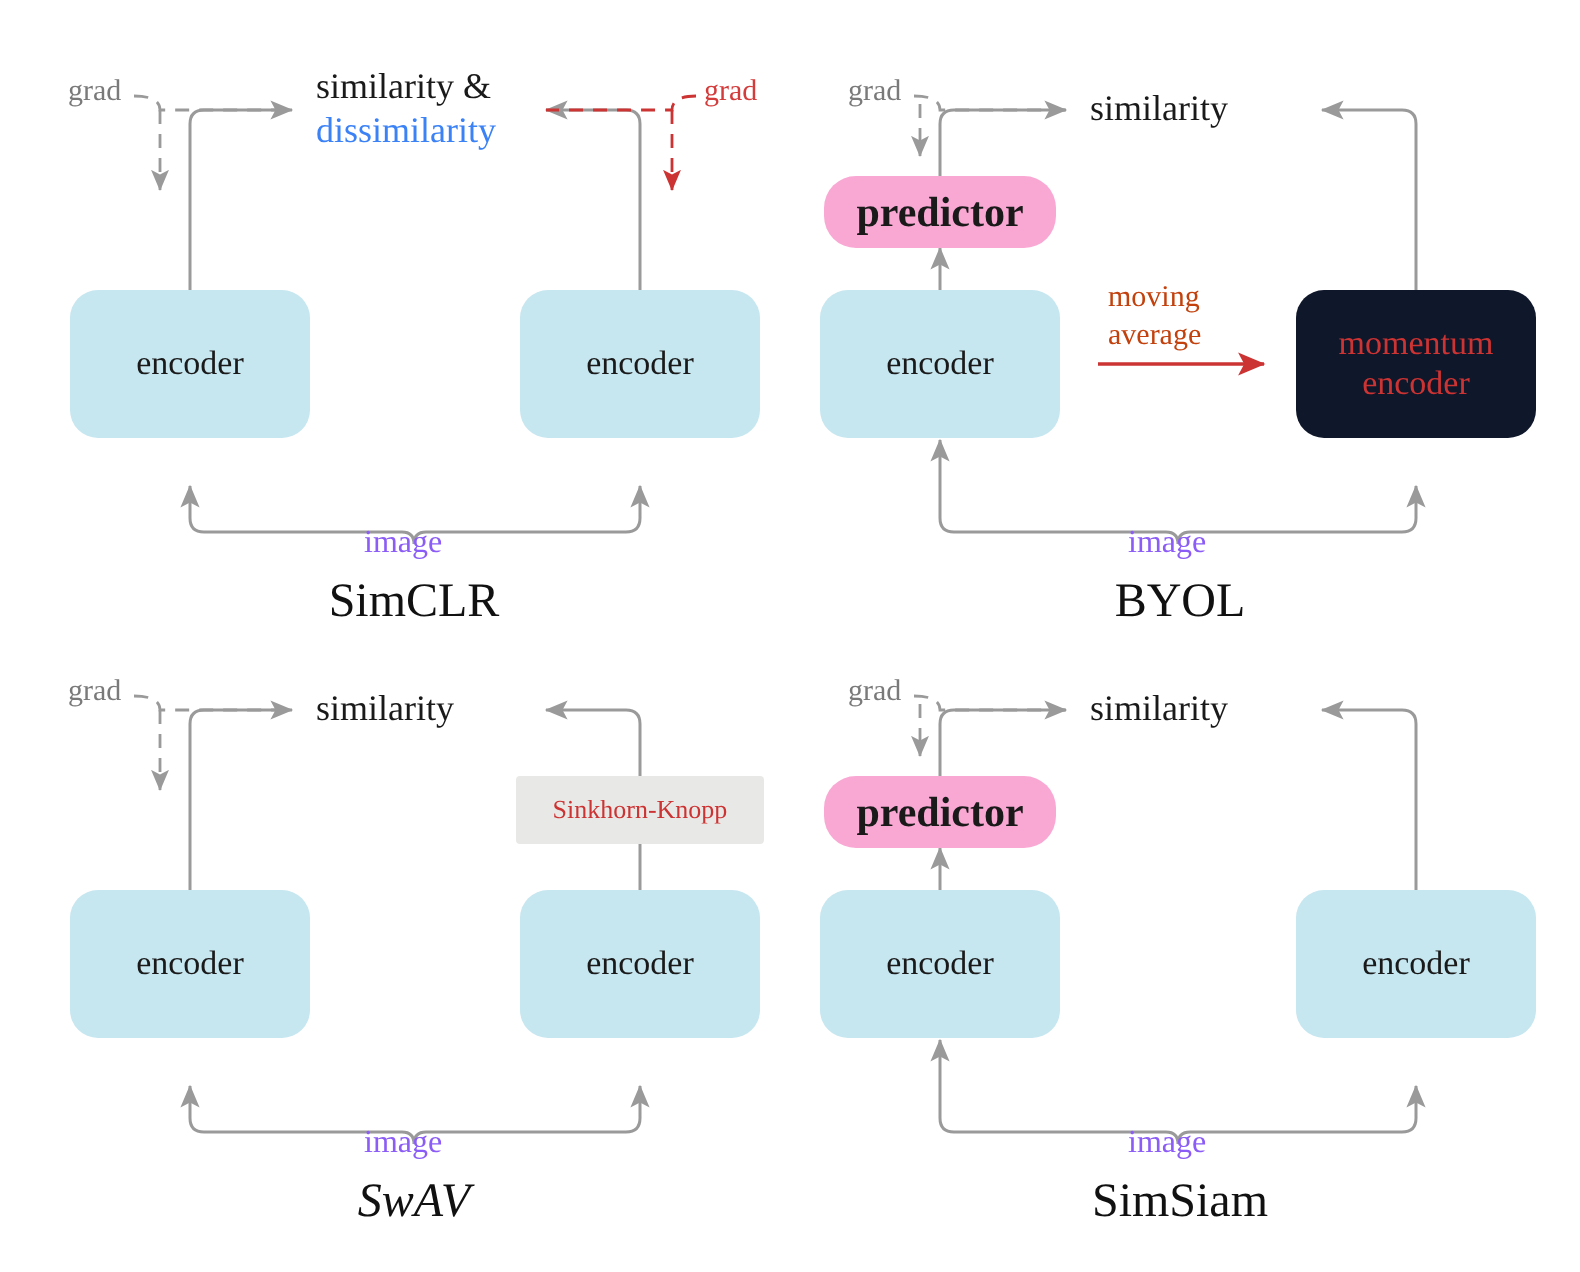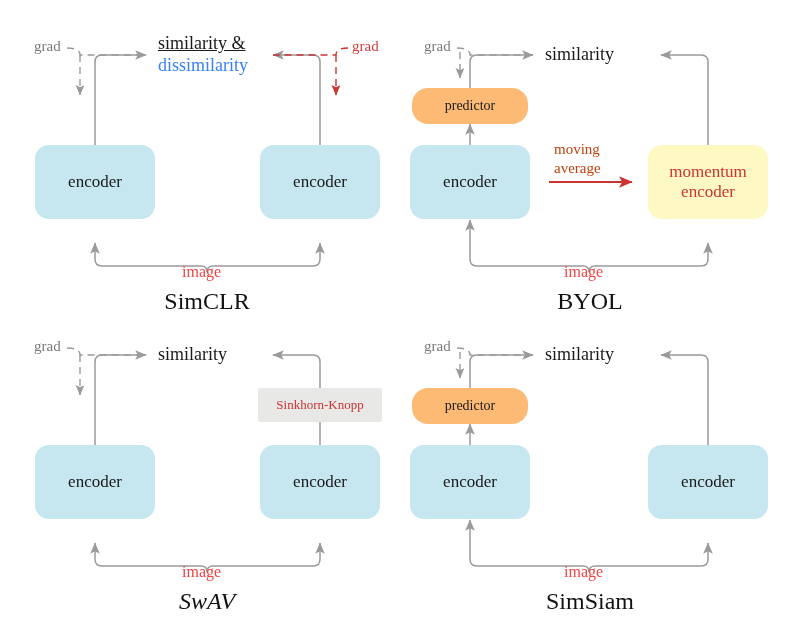--- a/index.html
+++ b/index.html
@@ -18,47 +18,48 @@
     line-height:1.18;
     box-sizing:border-box;
   }
   .box-encoder{
     background:#c6e6f0;
     border-radius:14px;
     color:#1a1a1a;
     font-size:17px;
   }
   .box-predictor{
-    background:#fdba74;
+    background:#f9a8d4;
     border-radius:16px;
     color:#1a1a1a;
-    font-size:14px;
+    font-size:21px;
+    font-weight:bold;
   }
   .box-momentum{
-    background:#fef9c3;
+    background:#0f172a;
     border-radius:14px;
     color:#cc3333;
     font-size:17px;
   }
   .box-sinkhorn{
     background:#e8e8e6;
     border-radius:2px;
     color:#cc3333;
     font-size:13px;
     white-space:nowrap;
   }
   .lbl{
     position:absolute;
     white-space:nowrap;
   }
   .lbl-grad{ font-size:15px; color:#7a7a7a; }
   .lbl-grad-red{ font-size:15px; color:#d43b3b; }
   .lbl-sim{ font-size:18px; color:#1a1a1a; }
   .lbl-dissim{ font-size:18px; color:#3b82f6; }
-  .lbl-image{ font-size:16px; color:#ef4444; }
+  .lbl-image{ font-size:16px; color:#8b5cf6; }
   .lbl-moving{ font-size:15px; color:#c2410c; text-align:left; line-height:1.25; }
   .title{
     position:absolute;
     font-size:24px;
     color:#111;
     white-space:nowrap;
     text-align:center;
   }
   svg.wires{position:absolute;left:0;top:0;width:790px;height:636px;pointer-events:none;}
 </style>
@@ -132,21 +133,21 @@
 
     <path d="M470,552 L470,520" fill="none" stroke="#9a9a9a" stroke-width="1.5" marker-end="url(#agray)"></path>
     <path d="M708,552 L708,543" fill="none" stroke="#9a9a9a" stroke-width="1.5" marker-end="url(#agray)"></path>
     <path d="M470,552 L470,559 Q470,566 477,566 L583,566 Q589,566 589,572
              Q589,566 595,566 L701,566 Q708,566 708,559 L708,552" fill="none" stroke="#9a9a9a" stroke-width="1.5"></path>
   </svg>
 
   <div class="panel">
     <div class="lbl lbl-grad" style="left:34px;top:38px;">grad</div>
 
-    <div class="lbl lbl-sim" style="left:158px;top:33px;text-decoration:underline;">similarity &amp;</div>
+    <div class="lbl lbl-sim" style="left:158px;top:33px;">similarity &amp;</div>
     <div class="lbl lbl-dissim" style="left:158px;top:55px;">dissimilarity</div>
 
     <div class="lbl lbl-grad-red" style="left:352px;top:38px;">grad</div>
 
     <div class="box box-encoder" style="left:35px;top:145px;width:120px;height:74px;">
       <span>encoder</span>
     </div>
 
     <div class="box box-encoder" style="left:260px;top:145px;width:120px;height:74px;">
       <span>encoder</span>

